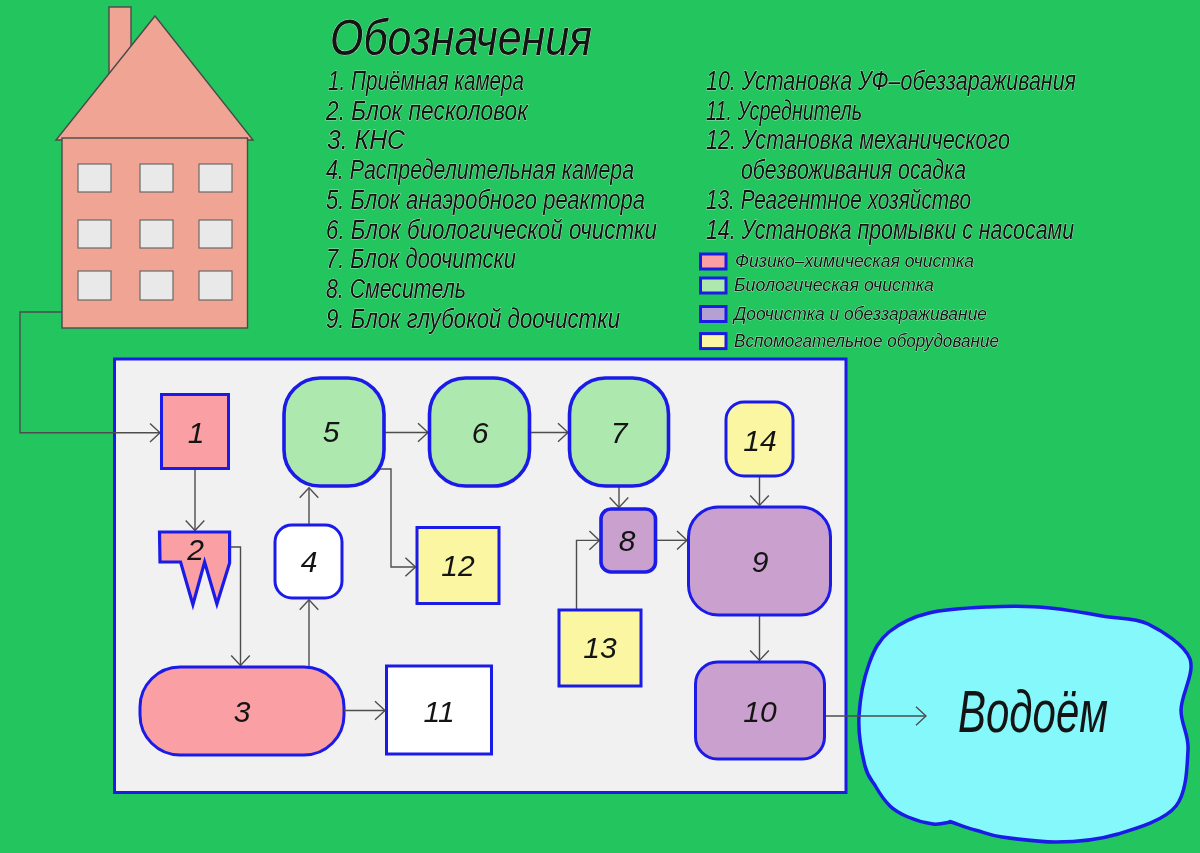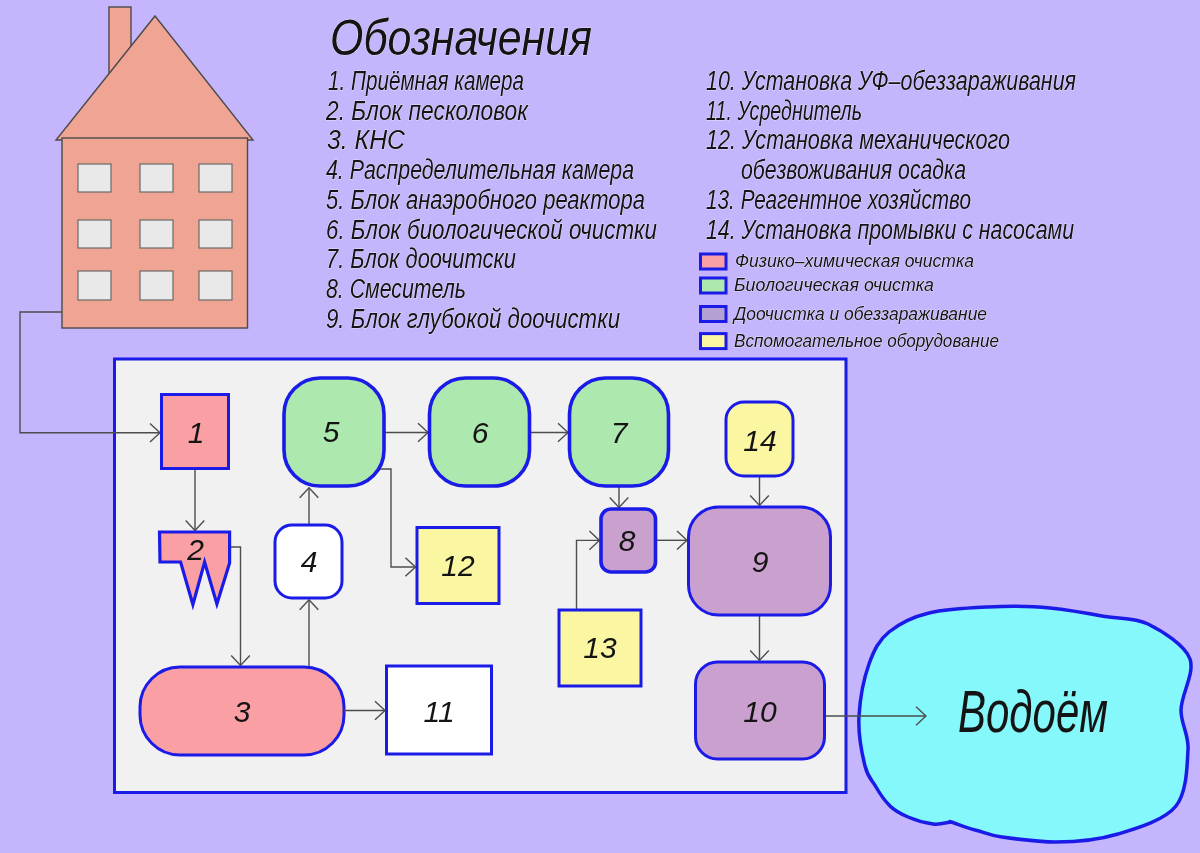--- a/index.html
+++ b/index.html
@@ -1,16 +1,16 @@
 <!DOCTYPE html>
 <html><head>
 <meta charset="utf-8">
 <style>
 html,body{margin:0;padding:0;background:#ffffff;}
-#page{width:1200px;height:853px;position:relative;overflow:hidden;background:#c4b5fd;}
+#page{width:1200px;height:853px;position:relative;overflow:hidden;background:#22c55e;}
 text{font-family:"Liberation Sans",sans-serif;font-style:italic;fill:#141414;}
 .thin{stroke:#ffffff;stroke-width:0.55;paint-order:stroke;}
 </style>
 </head>
 <body>
 <div id="page">
 <svg width="1200" height="853" viewBox="0 0 1200 853">
 <defs>
 <marker id="ar" viewBox="-14 -11 15 22" refX="0" refY="0" markerWidth="15" markerHeight="22" markerUnits="userSpaceOnUse" orient="auto">
 <path d="M-10,-9.3 L0,0 L-10,9.3" fill="none" stroke="#4d4d4d" stroke-width="1.4"></path>

